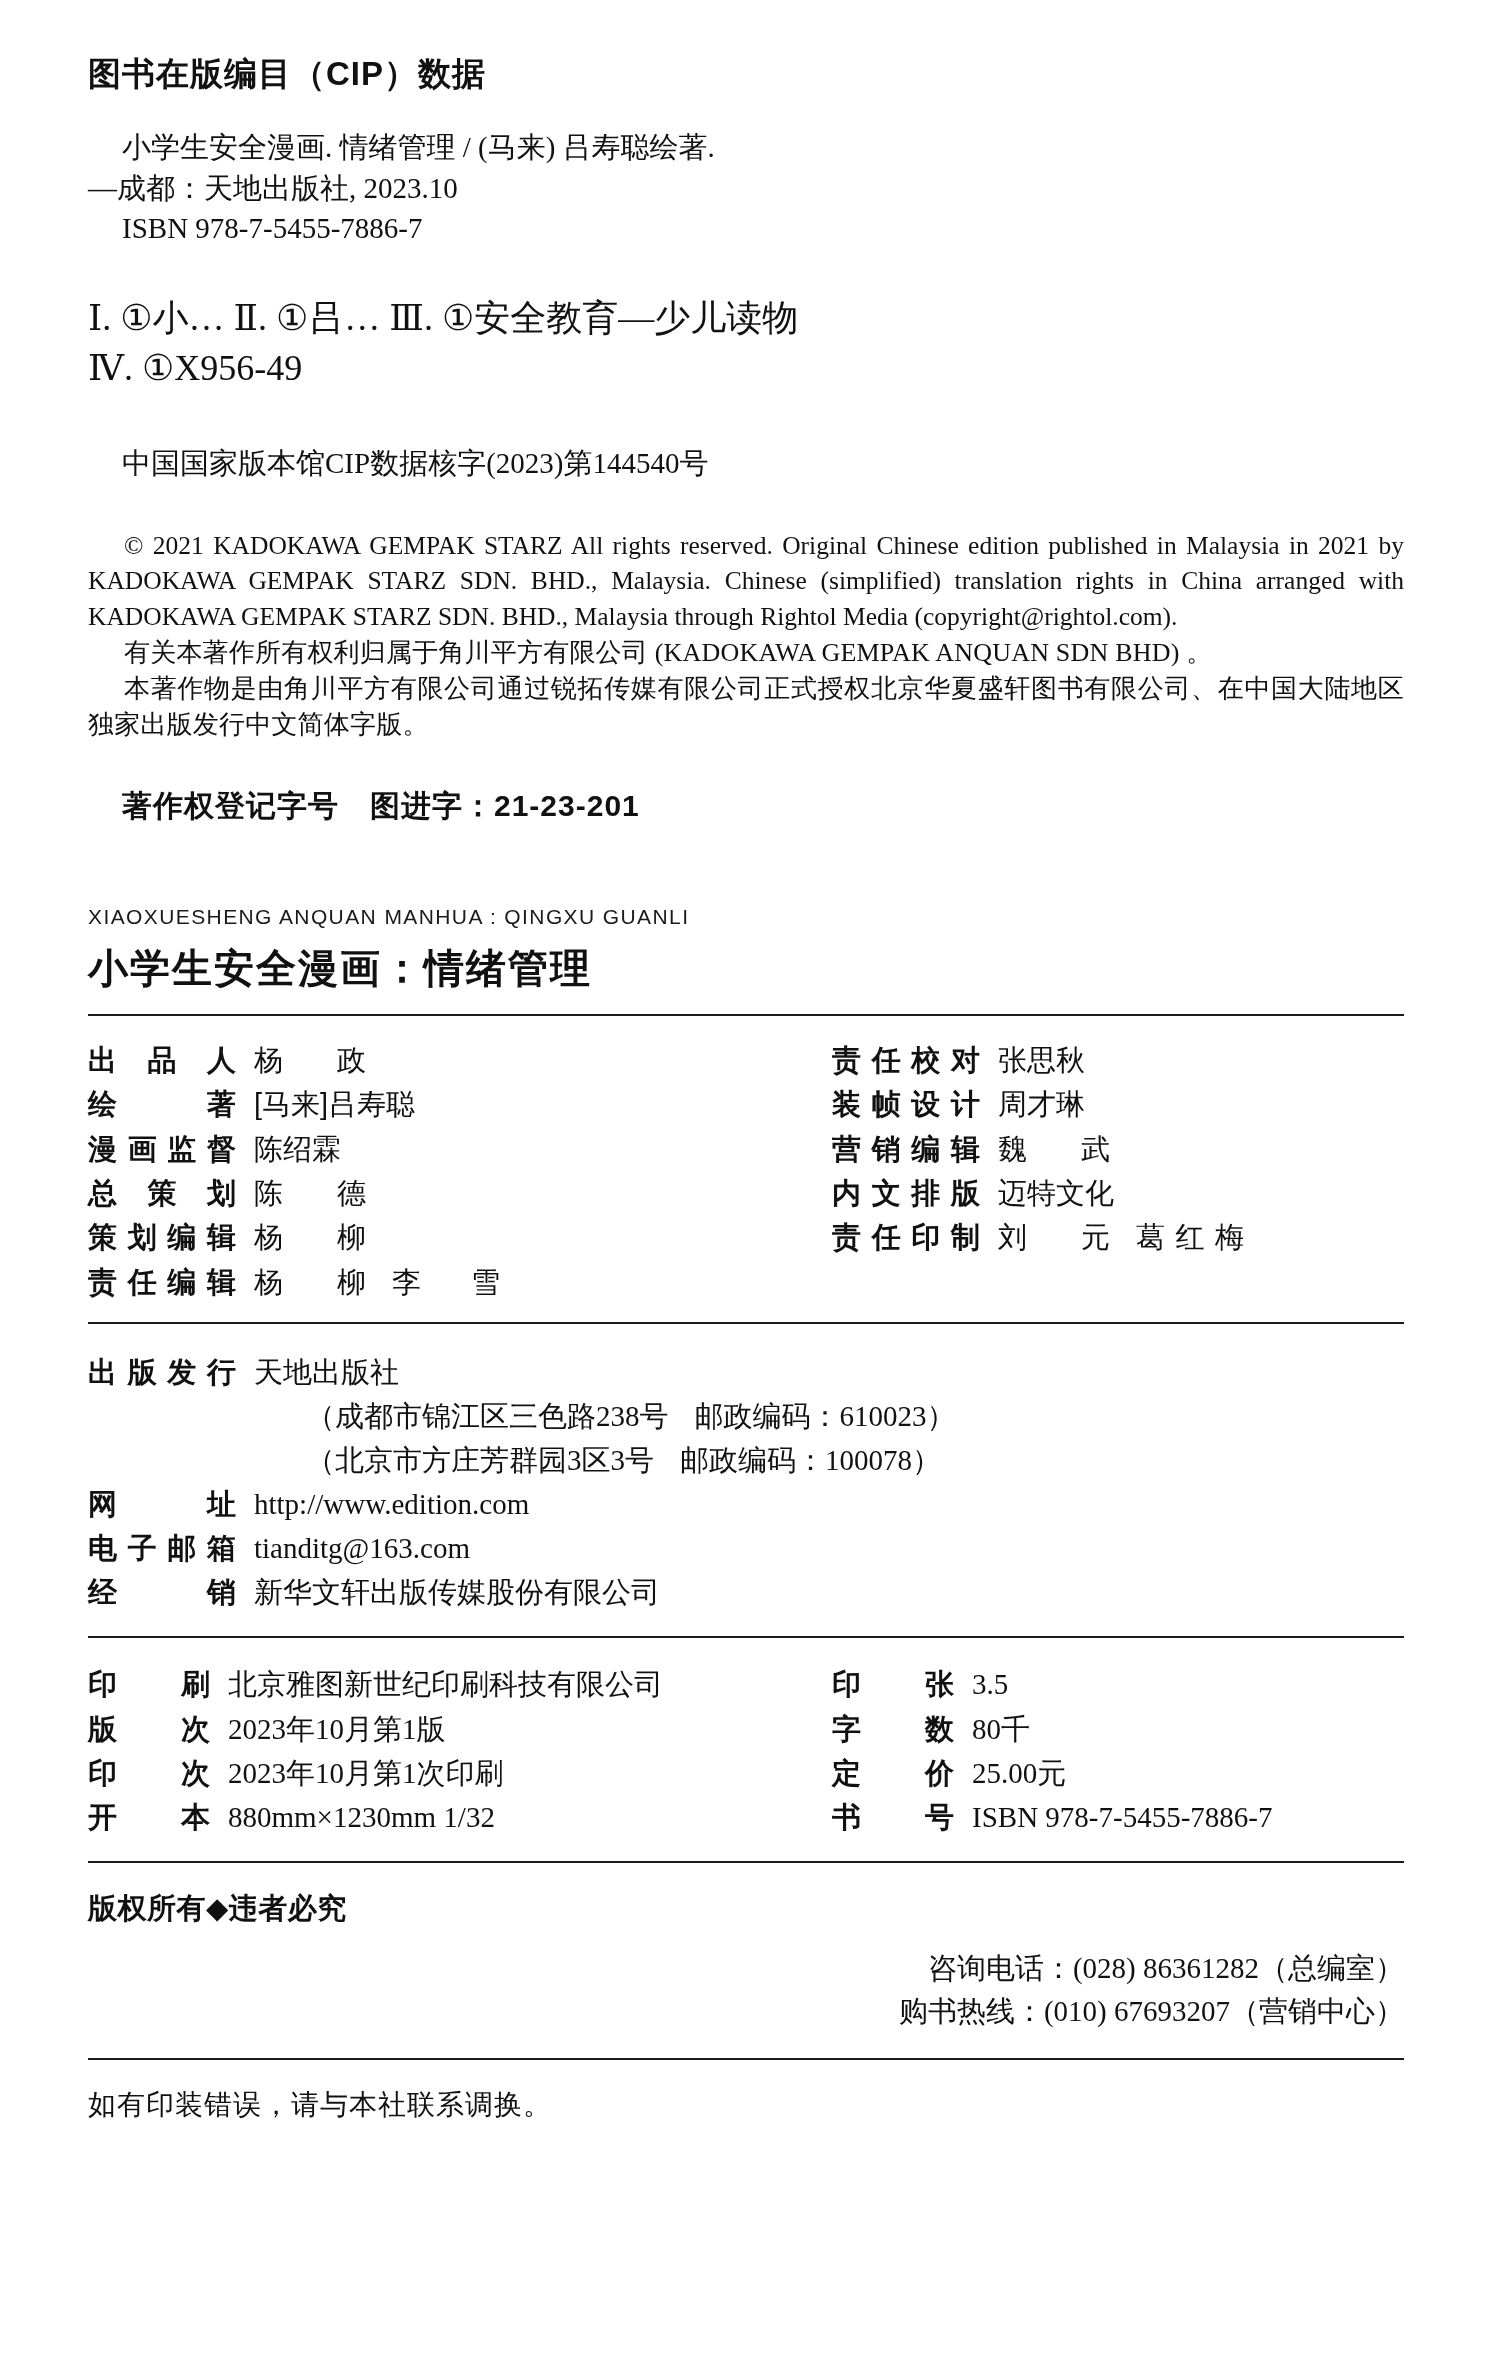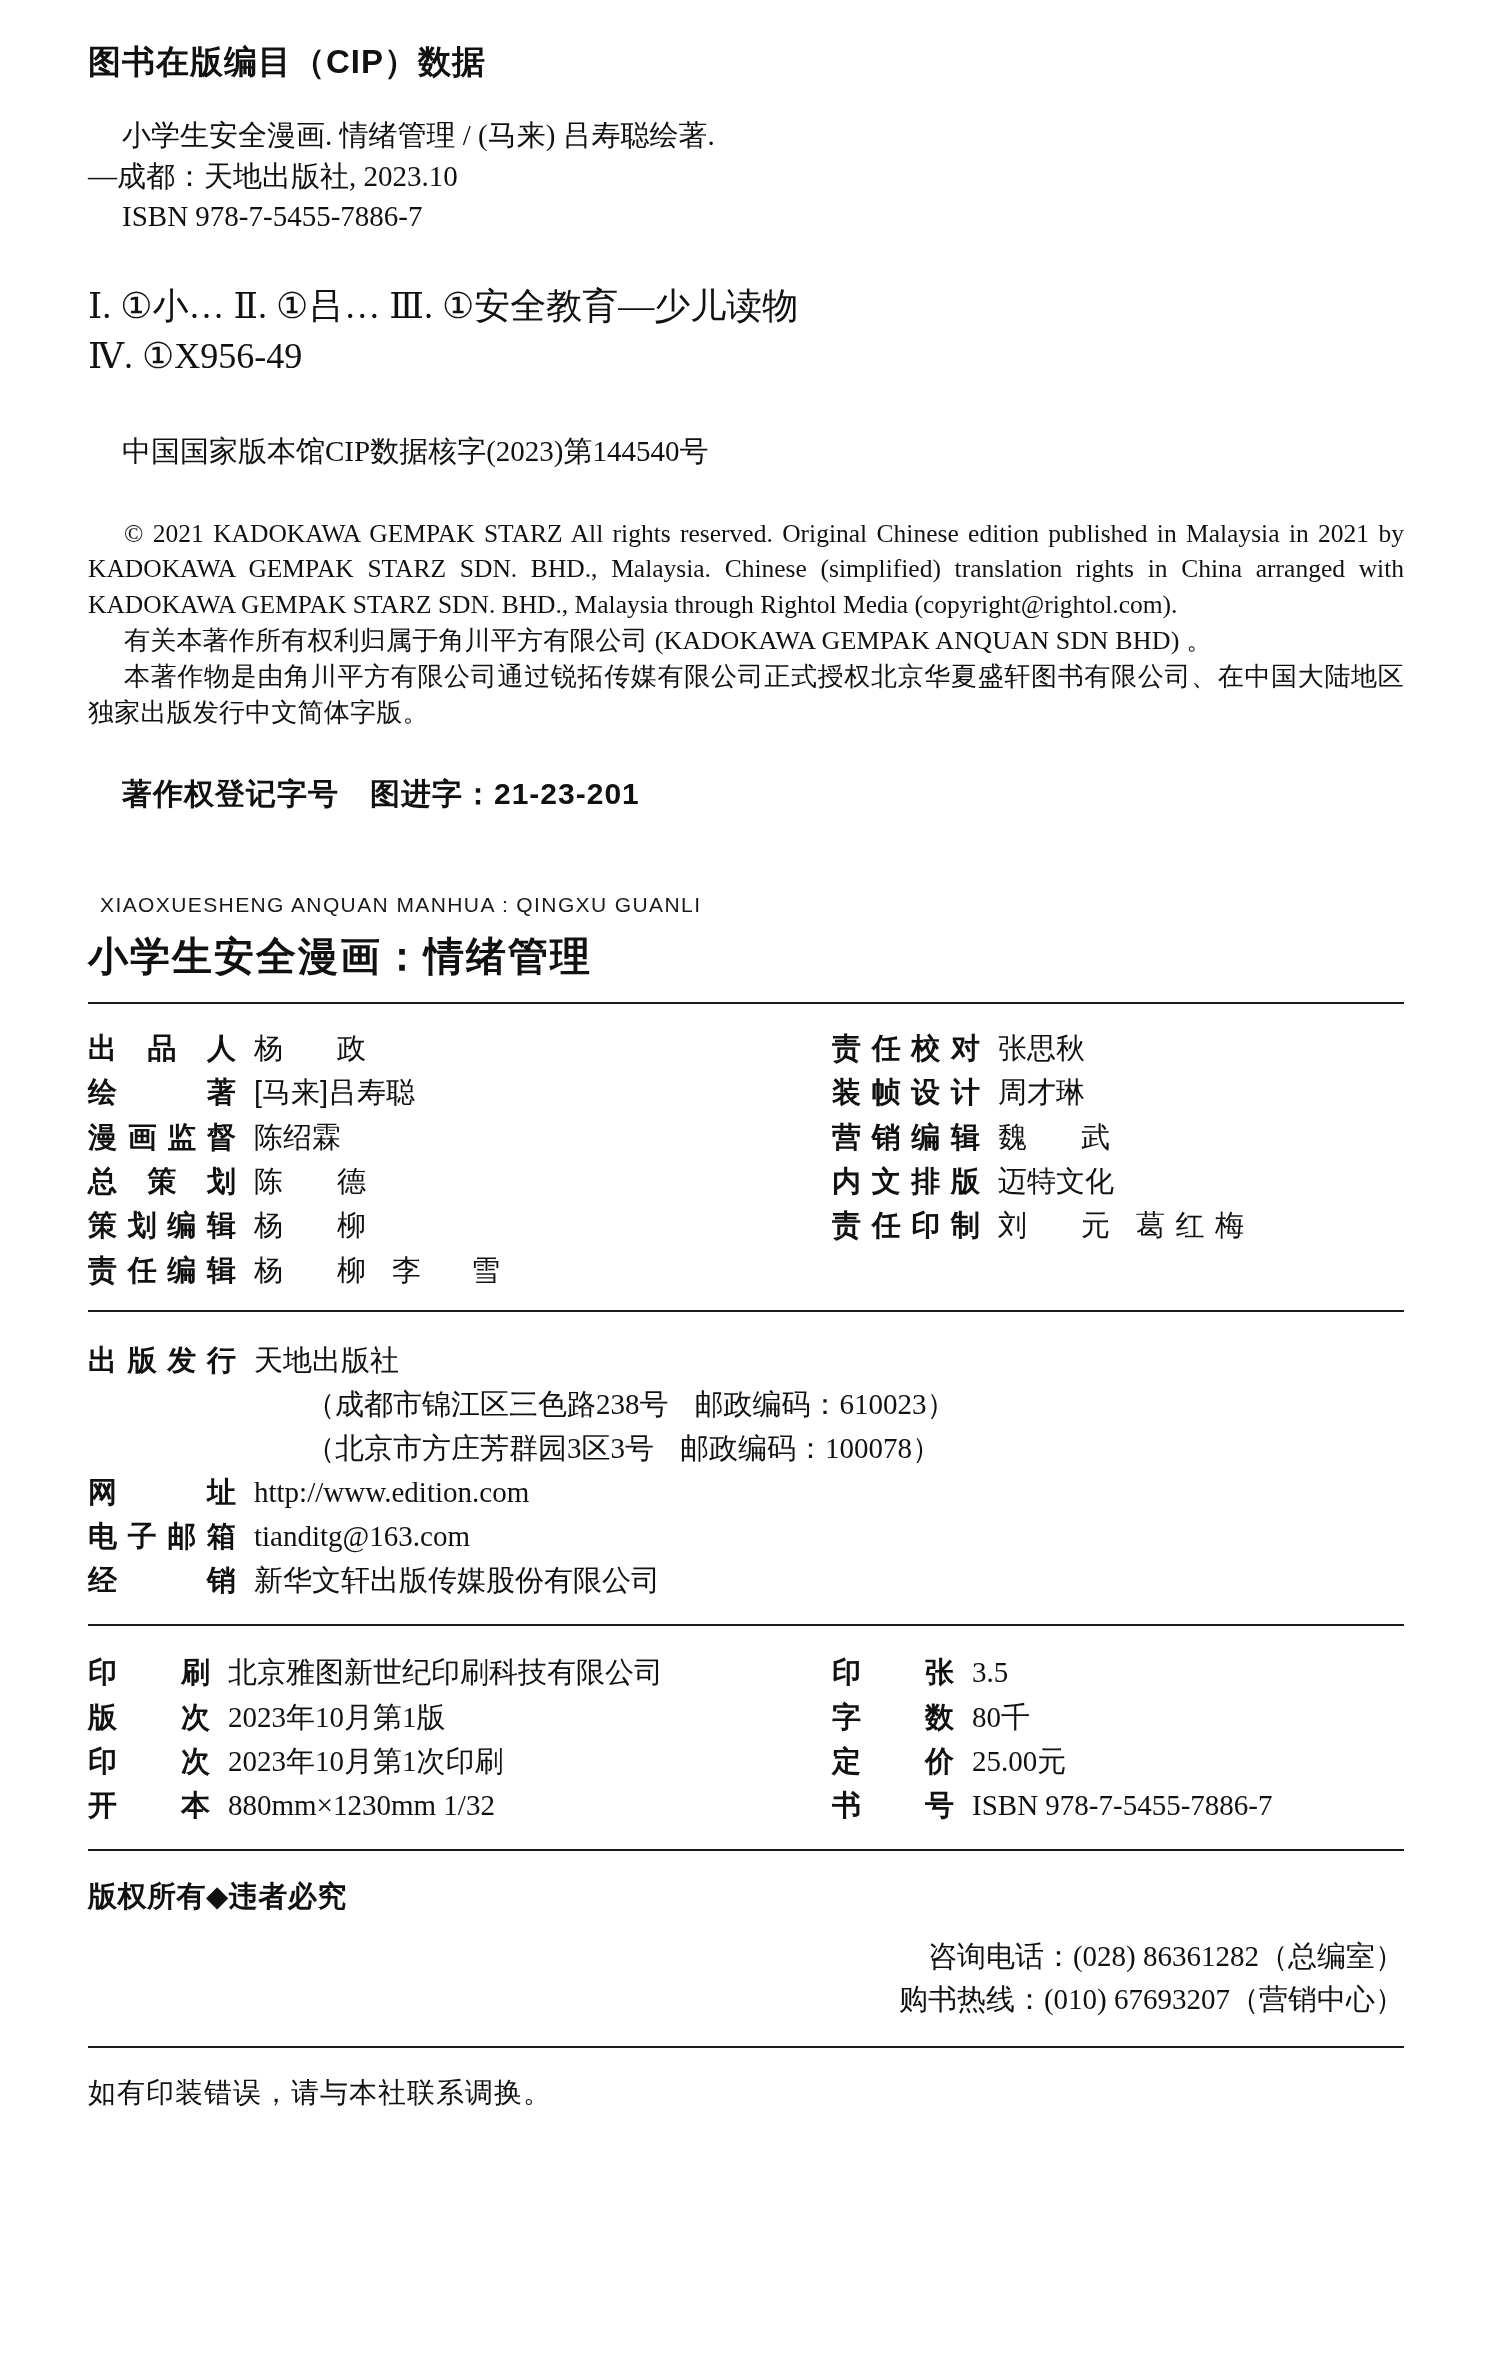--- a/index.html
+++ b/index.html
@@ -16,21 +16,21 @@
     width: 1489px;
     height: 2357px;
     background: #ffffff;
     box-sizing: border-box;
     padding: 0;
     overflow: hidden;
   }
   .inner {
     position: absolute;
     left: 88px;
-    top: 4px;
+    top: 16px;
     width: 1316px;
   }
 
   
   .cip-heading {
     font-family: "Liberation Sans", "DejaVu Sans", sans-serif;
     font-weight: bold;
     font-size: 33px;
     letter-spacing: 1px;
     margin-top: 36px;
@@ -86,21 +86,20 @@
     letter-spacing: 1px;
   }
 
   
   .pinyin {
     margin-top: 78px;
     font-family: "Liberation Sans", "DejaVu Sans", sans-serif;
     font-size: 21px;
     letter-spacing: 1.4px;
     color: #1a1a1a;
-    margin-left: 12px;
   }
   .booktitle {
     margin-top: 12px;
     font-family: "Liberation Sans", "DejaVu Sans", sans-serif;
     font-weight: bold;
     font-size: 40px;
     letter-spacing: 2px;
   }
 
   hr.rule {

